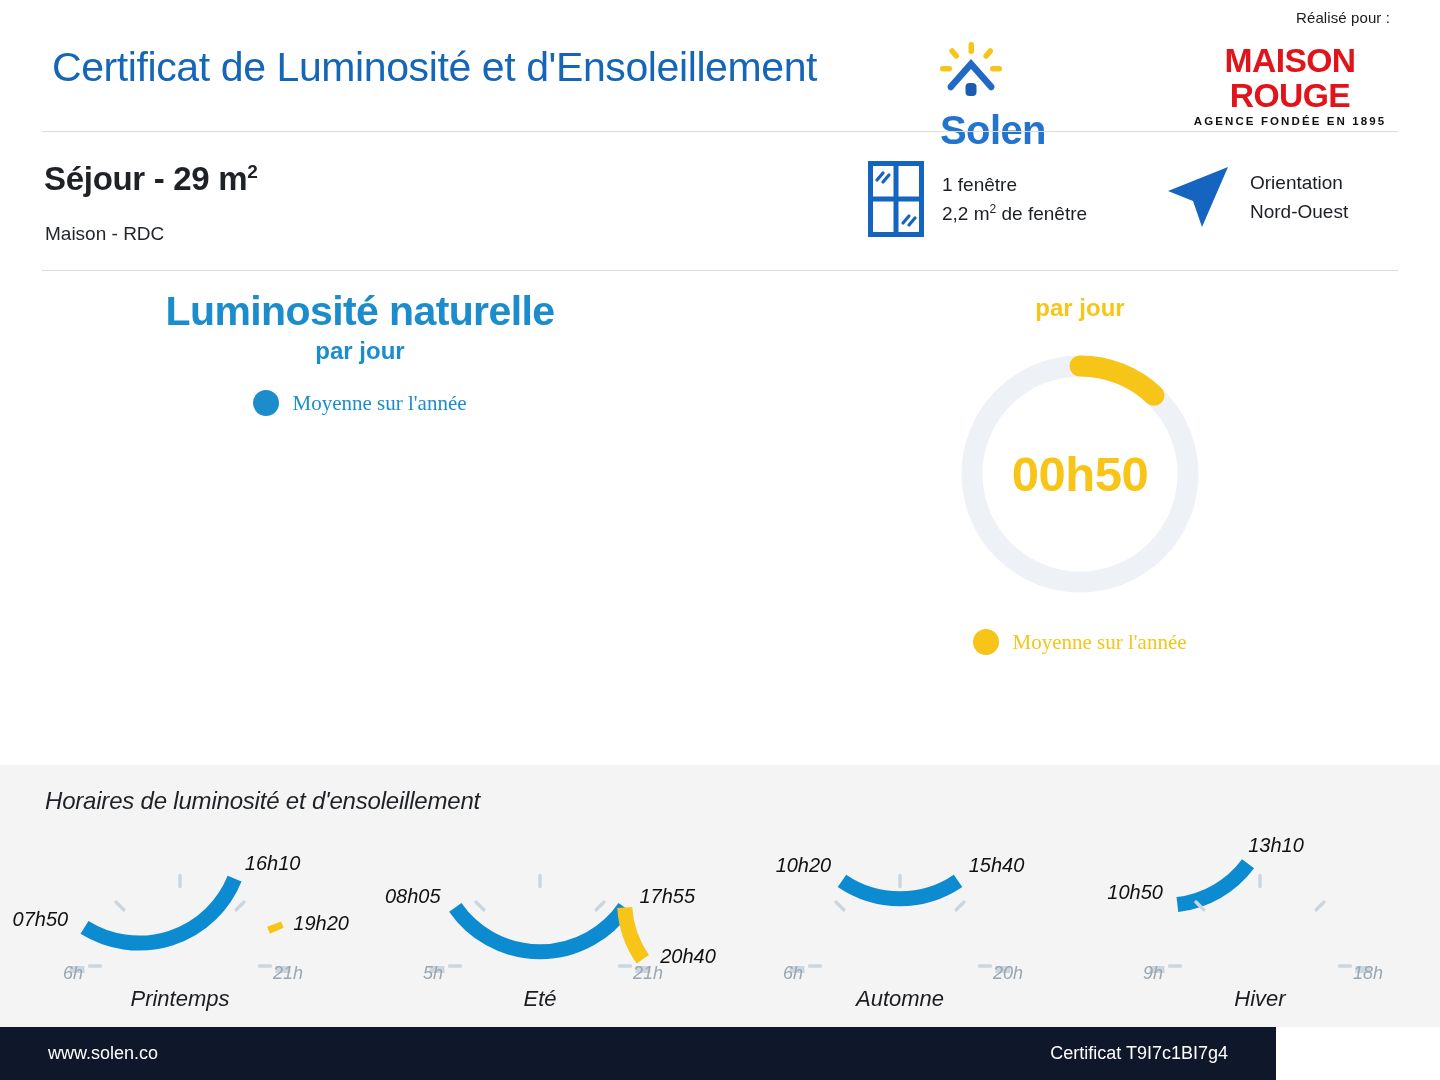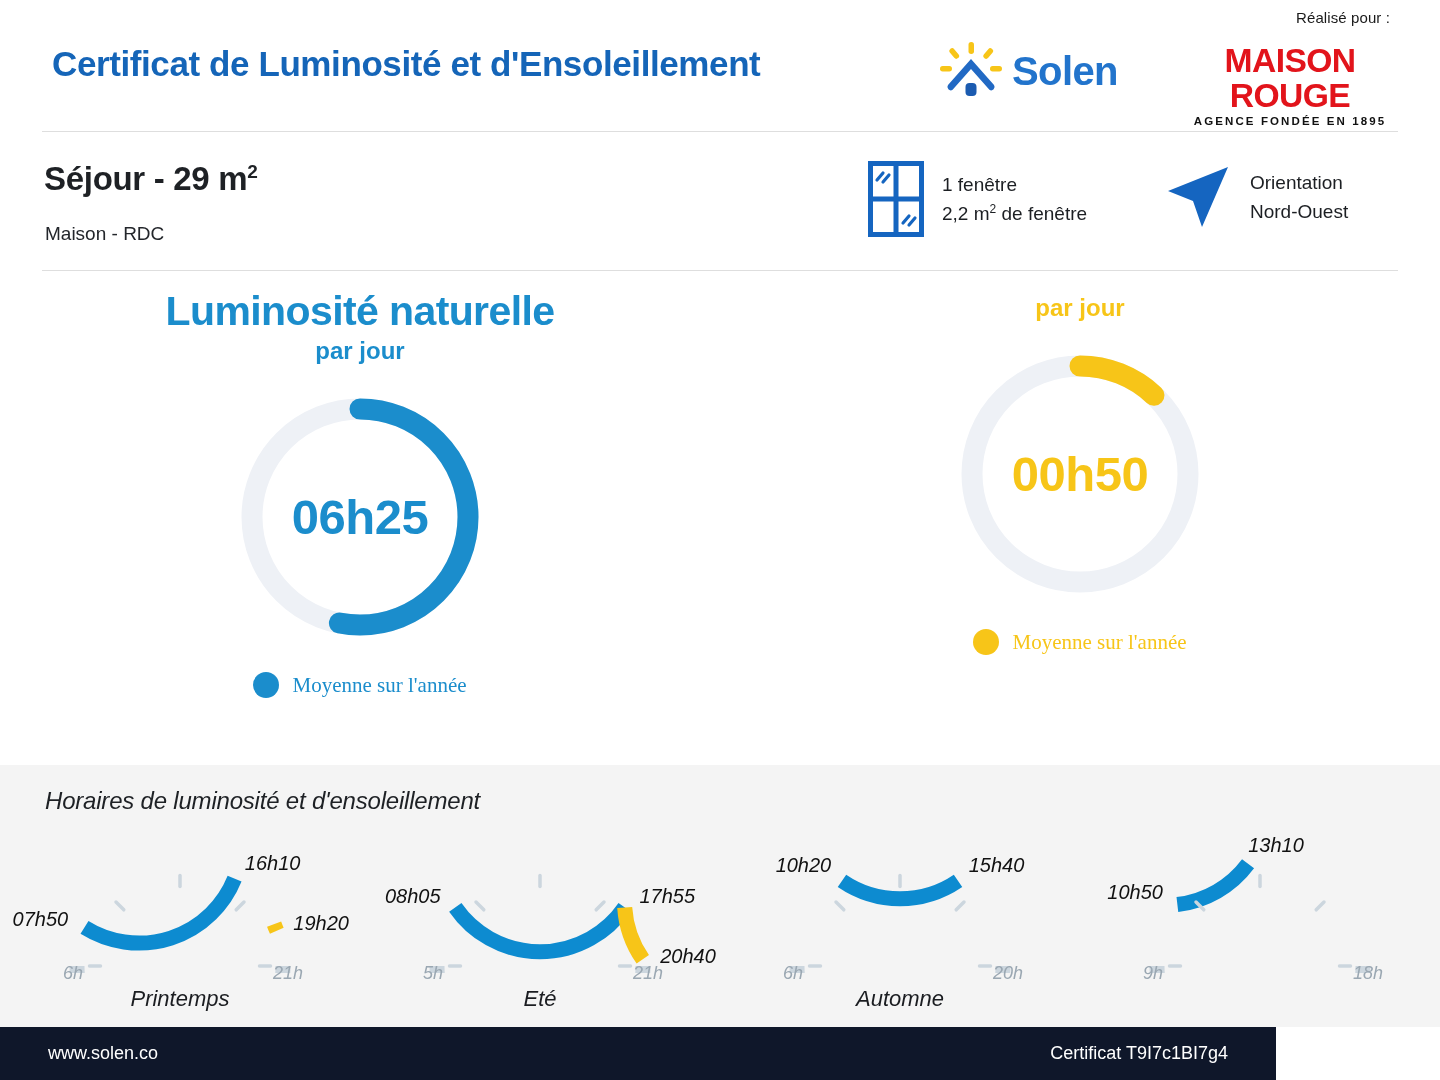--- a/index.html
+++ b/index.html
@@ -20,26 +20,26 @@
   .header {
     position: absolute; left: 0; top: 0;
     width: 1440px; height: 130px;
   }
   .realise-label {
     position: absolute; right: 50px; top: 9px;
     font-size: 15px; color: #1a1a1a; letter-spacing: .1px;
   }
   .doc-title {
     position: absolute; left: 52px; top: 44px;
-    font-size: 35px; font-weight: bold; color: #1565b8;
+    font-size: 41px; font-weight: normal; color: #1565b8;
     letter-spacing: -0.4px; white-space: nowrap;
   }
   .solen-logo {
     position: absolute; left: 940px; top: 42px;
-    display: flex; align-items: center; gap: 10px;
+    display: flex; gap: 10px; flex-direction: column;
   }
   .solen-mark { width: 62px; height: 58px; display: block; }
   .solen-word {
     font-size: 40px; font-weight: bold; color: #2274cc;
     letter-spacing: -0.6px; line-height: 1;
   }
   .maison-rouge {
     position: absolute; left: 1185px; top: 44px;
     width: 210px; text-align: center;
   }
@@ -212,27 +212,20 @@
       </div>
     </div>
   </div>
   <div class="rule r2"></div>
 
   <div class="donuts">
 
     <div class="donut-col left">
       <div class="dc-title blue">Luminosité naturelle</div>
       <div class="dc-sub blue">par jour</div>
-      <div class="donut-wrap">
-        <svg width="260" height="260" viewBox="0 0 260 260">
-          <circle cx="130" cy="130" r="108" fill="none" stroke="#eef1f6" stroke-width="21"></circle>
-          <circle id="arc-daylight" cx="130" cy="130" r="108" fill="none" stroke="#1b8dcc" stroke-width="21" stroke-linecap="round" transform="rotate(-90 130 130)" stroke-dasharray="359.6495269829595 318.93448619243577"></circle>
-        </svg>
-        <div class="donut-value blue">06h25</div>
-      </div>
       <div class="legend">
         <span class="legend-dot blue-d"></span>
         <span class="legend-label blue">Moyenne sur l'année</span>
       </div>
     </div>
 
     <div class="donut-col right">
       <div class="dc-sub amber">par jour</div>
       <div class="donut-wrap">
         <svg width="260" height="260" viewBox="0 0 260 260">
@@ -310,20 +303,21 @@
             <line x1="34.5" y1="124.99999999999999" x2="45.5" y2="124.99999999999999" stroke="#ccd6de" stroke-width="3.5" stroke-linecap="round"></line>
             <line x1="61.00683630261746" y1="61.006836302617444" x2="68.78501089566947" y2="68.78501089566947" stroke="#ccd6de" stroke-width="3.5" stroke-linecap="round"></line>
             <line x1="125" y1="34.5" x2="125" y2="45.5" stroke="#ccd6de" stroke-width="3.5" stroke-linecap="round"></line>
             <line x1="188.99316369738256" y1="61.00683630261746" x2="181.21498910433053" y2="68.78501089566947" stroke="#ccd6de" stroke-width="3.5" stroke-linecap="round"></line>
             <line x1="215.5" y1="125" x2="204.5" y2="125" stroke="#ccd6de" stroke-width="3.5" stroke-linecap="round"></line>
           </svg>
           <div class="g-label" style="top: 44.2478px; right: 277.06px;">10h50</div>
           <div class="g-label" style="top: -2.70035px; left: 168.257px;">13h10</div>
           <div class="g-axis" style="top: 126px; left: 63px;">9h</div>
           <div class="g-axis" style="top: 126px; left: 273px;">18h</div>
+          <div class="g-season">Hiver</div>
         </div>
       </div>
   </div>
 
   <div class="footer">
     <span class="footer-text">www.solen.co</span>
     <span class="footer-text">Certificat T9I7c1BI7g4</span>
   </div>
 
 </div>

